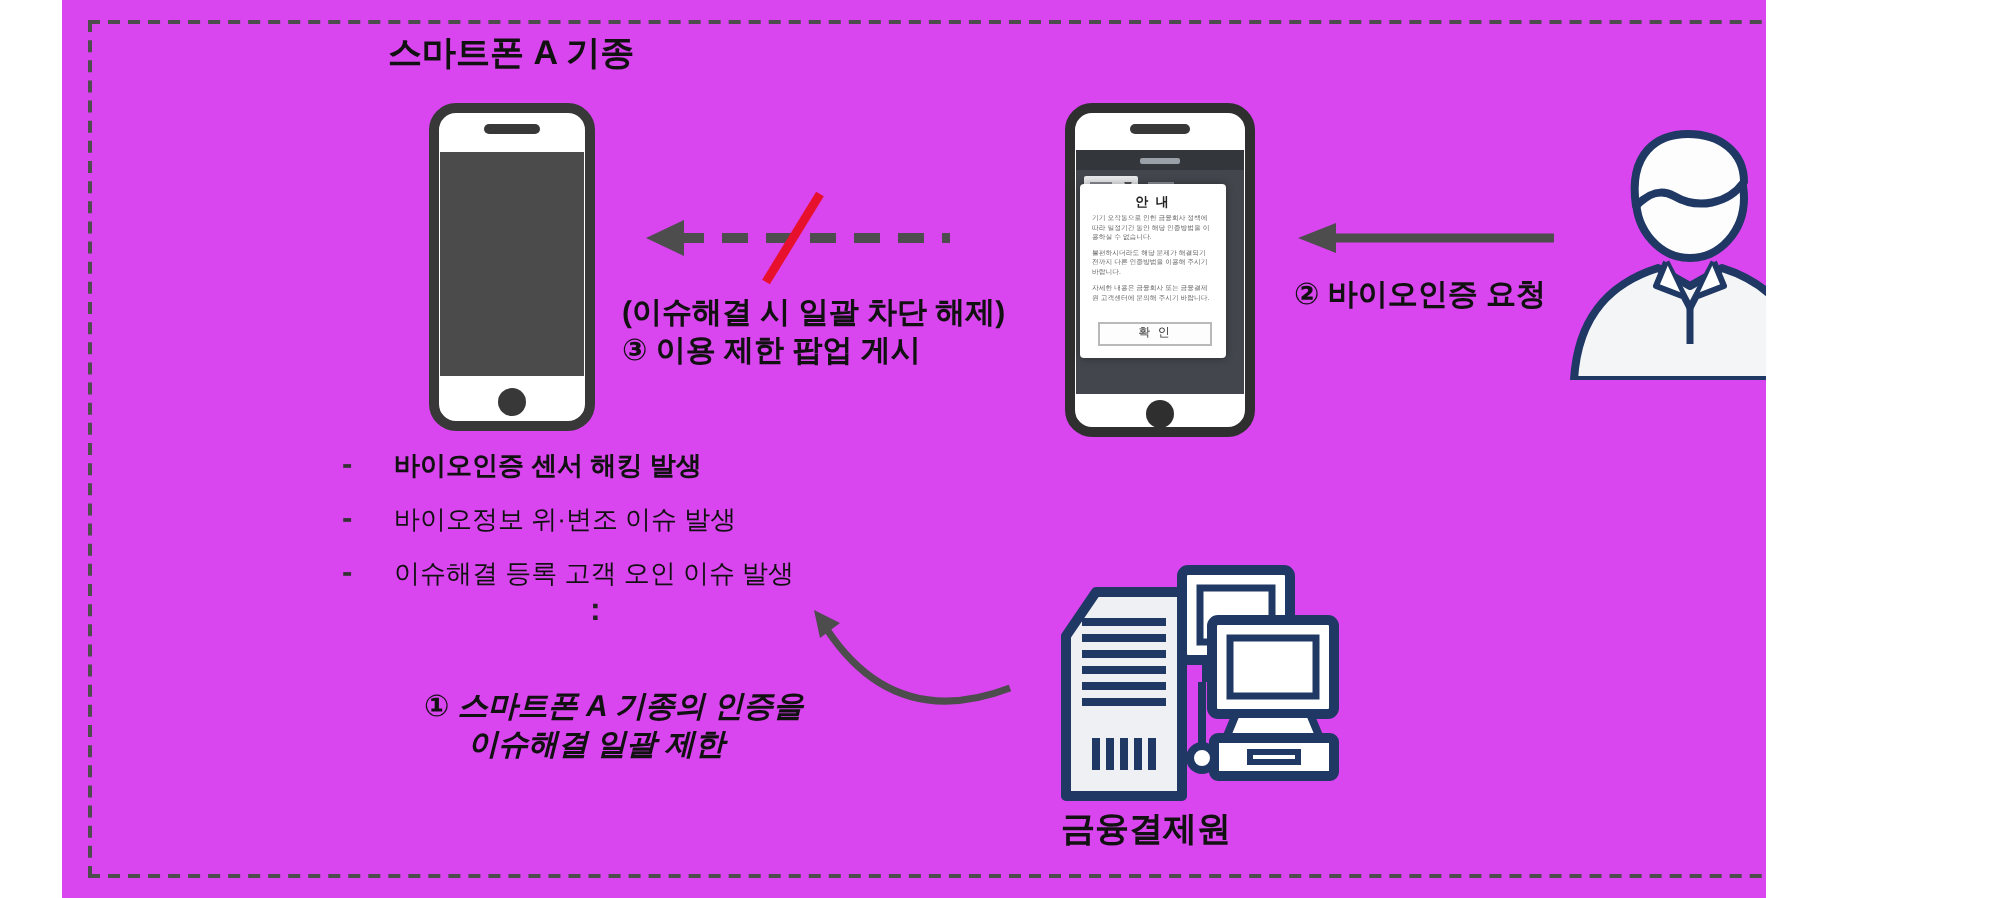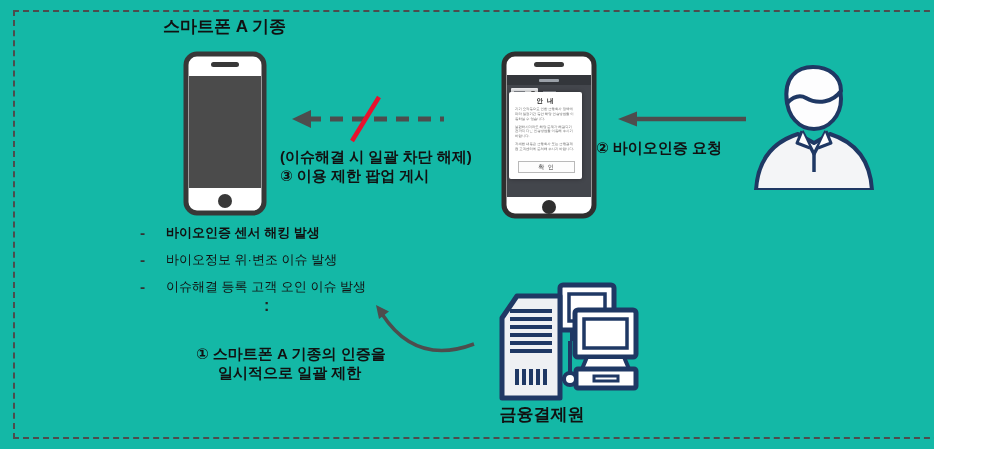--- a/index.html
+++ b/index.html
@@ -1,17 +1,17 @@
 <!DOCTYPE html>
 <html><head>
 <meta charset="utf-8">
 <style>
   html,body{margin:0;padding:0;background:#fff;}
   body{font-family:"Liberation Sans","DejaVu Sans",sans-serif;color:#111;}
-  .stage{position:relative;width:934px;height:449px;background:#14b8a6;overflow:hidden;}
+  .stage{position:relative;width:852px;height:449px;background:#d946ef;overflow:hidden;margin-left:31px;}
   .frame{position:absolute;left:13px;top:10px;width:963px;height:425px;border:2px dashed #4d4d4d;}
   .abs{position:absolute;}
   .lbl{font-weight:700;color:#111;white-space:nowrap;}
   .t17{font-size:17px;}
   .t15{font-size:15px;line-height:19px;}
 
   
   .issue-row{position:absolute;display:flex;align-items:flex-start;white-space:nowrap;}
   .issue-dash{width:26px;color:#333;font-size:15.5px;font-weight:700;}
   .issue-text{font-size:13px;color:#111;}
@@ -86,21 +86,21 @@
     <div class="popup-btn">확 인</div>
   </div>
 
   <div class="abs" style="left:618px;top:110px;width:130px;height:18px;">
     <svg width="130" height="18" viewBox="0 0 130 18">
       <line x1="16" y1="9" x2="128" y2="9" stroke="#4d4d4d" stroke-width="4.5"></line>
       <polygon points="0,9 19,1.5 19,16.5" fill="#4d4d4d"></polygon>
     </svg>
   </div>
 
-  <div class="abs lbl t15" style="left:596px;top:138px;">② 바이오인증 요청</div>
+  <div class="abs lbl t15" style="left:616px;top:138px;">② 바이오인증 요청</div>
 
   <div class="abs" style="left:750px;top:60px;width:128px;height:130px;">
     <svg width="128" height="130" viewBox="0 0 128 130">
       <path d="M6,130 C8,96 26,81 48,74 L64,83 L80,74 C102,81 120,96 122,130 Z" fill="#f4f5f7" stroke="#1f3864" stroke-width="4" stroke-linejoin="round"></path>
       <path d="M52,71 L64,94 L76,71" fill="none" stroke="#1f3864" stroke-width="3.5" stroke-linejoin="round"></path>
       <path d="M64,94 L64,112" fill="none" stroke="#1f3864" stroke-width="3.5"></path>
       <path d="M52,71 L47,83 L60,88" fill="#fff" stroke="#1f3864" stroke-width="3" stroke-linejoin="round"></path>
       <path d="M76,71 L81,83 L68,88" fill="#fff" stroke="#1f3864" stroke-width="3" stroke-linejoin="round"></path>
       <ellipse cx="64" cy="39" rx="27" ry="30" fill="#fdfdfe" stroke="#1f3864" stroke-width="4"></ellipse>
       <path d="M37,43 C33,16 48,7 63,7 C79,7 91,16 91,31 C83,42 68,45 56,38 C49,34 43,37 37,43 Z" fill="#fdfdfe" stroke="#1f3864" stroke-width="4" stroke-linejoin="round"></path>
@@ -121,23 +121,23 @@
   </div>
   <div class="colon" style="left:264px;top:297px;">:</div>
 
   <div class="abs" style="left:368px;top:302px;width:112px;height:58px;">
     <svg width="112" height="58" viewBox="0 0 112 58">
       <path d="M106,42 Q48,64 14,12" fill="none" stroke="#4d4d4d" stroke-width="3.5"></path>
       <polygon points="8,3 21,9.5 11,17" fill="#4d4d4d"></polygon>
     </svg>
   </div>
 
-  <div class="abs lbl t15" style="left:196px;top:344px;">
+  <div class="abs lbl t15" style="left:181px;top:344px;font-style:italic;">
     <div>① 스마트폰 A 기종의 인증을</div>
-    <div style="margin-left:22px;">일시적으로 일괄 제한</div>
+    <div style="margin-left:22px;">이슈해결 일괄 제한</div>
   </div>
 
   <div class="abs" style="left:486px;top:281px;width:156px;height:122px;">
     <svg width="156" height="122" viewBox="0 0 156 122">
 
       <rect x="74" y="4" width="54" height="45" rx="3" fill="#ffffff" stroke="#1f3864" stroke-width="5"></rect>
       <rect x="83" y="13" width="36" height="27" fill="#ffffff" stroke="#1f3864" stroke-width="3.5"></rect>
       <rect x="86" y="49" width="13" height="9" fill="#ffffff" stroke="#1f3864" stroke-width="4"></rect>
 
       <rect x="89" y="29" width="61" height="47" rx="3" fill="#ffffff" stroke="#1f3864" stroke-width="5"></rect>

